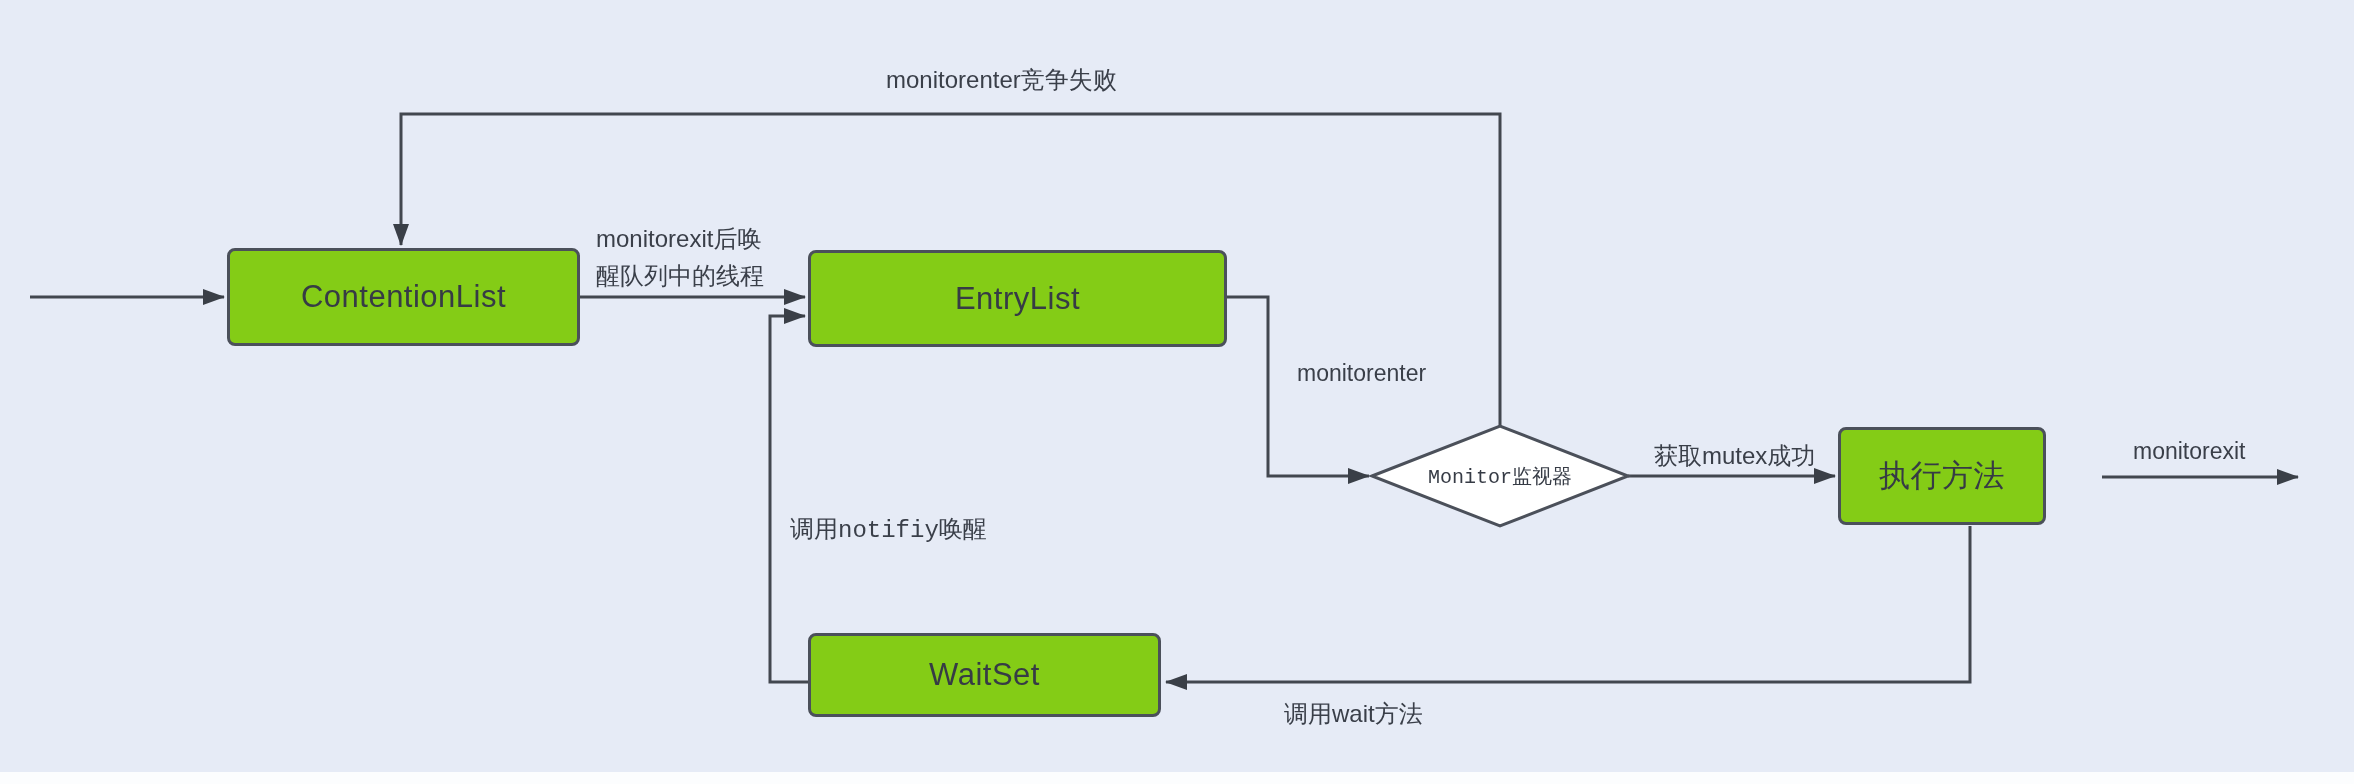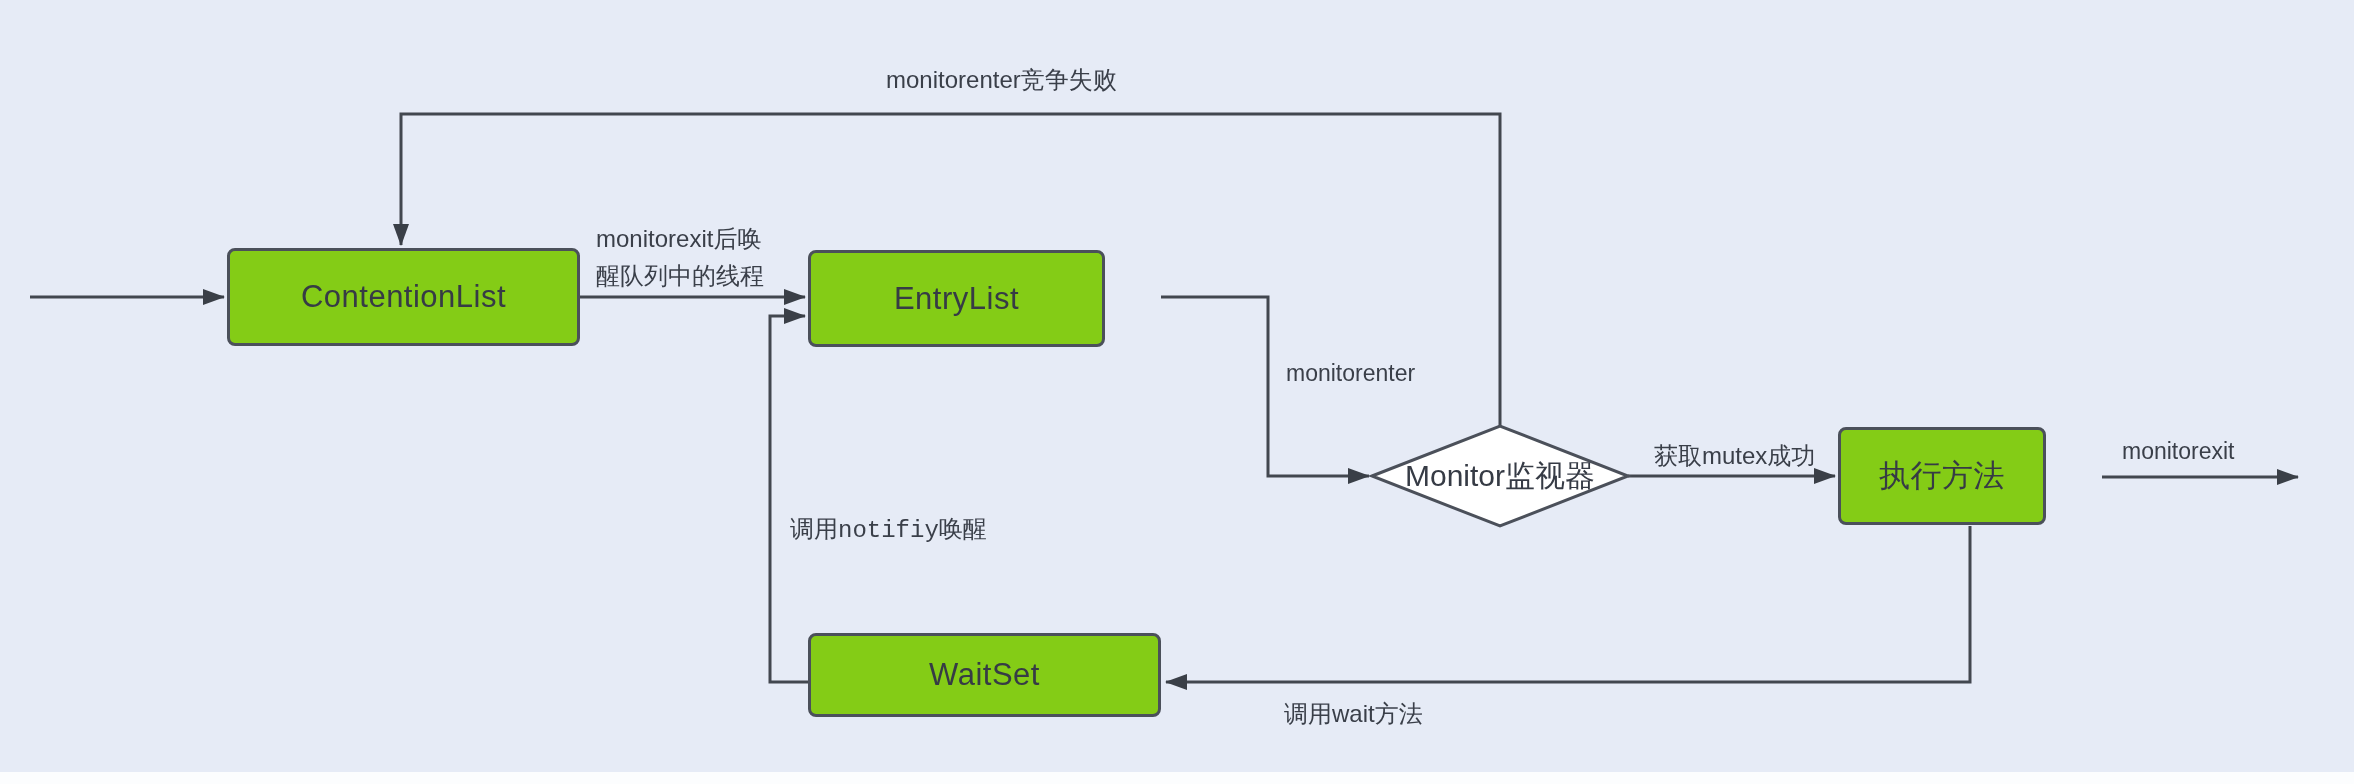--- a/index.html
+++ b/index.html
@@ -31,31 +31,33 @@
     justify-content: center;
     font-size: 31px;
     color: #363b45;
     letter-spacing: 0.5px;
   }
   .diamond-label {
     position: absolute;
     display: flex;
     align-items: center;
     justify-content: center;
-    font-size: 30px;
+    font-size: 20px;
     color: #363b45;
+    font-family: Liberation Mono, monospace;
   }
   .edge-label {
     position: absolute;
     font-size: 24px;
     color: #3a3f49;
     white-space: nowrap;
   }
   .edge-label.small {
     font-size: 23px;
+    margin-left: 11px;
   }
   .two-line {
     line-height: 37px;
   }
   #bottom-strip {
     position: absolute;
     left: 0;
     bottom: 0;
     width: 2354px;
     height: 12px;
@@ -90,21 +92,21 @@
 
     <path d="M1970,526 L1970,682 L1166,682" stroke="#42474f" stroke-width="3" fill="none" marker-end="url(#arrow)"></path>
 
     <polygon points="1372,476 1500,426 1628,476 1500,526" fill="#ffffff" stroke="#4b505a" stroke-width="3"></polygon>
   </svg>
 
   <div class="node" style="left:227px; top:248px; width:353px; height:98px;">
     <span>ContentionList</span>
   </div>
 
-  <div class="node" style="left:808px; top:250px; width:297px; height:97px;">
+  <div class="node" style="left:808px; top:250px; width:419px; height:97px;">
     <span>EntryList</span>
   </div>
 
   <div class="node" style="left:808px; top:633px; width:353px; height:84px;">
     <span>WaitSet</span>
   </div>
 
   <div class="node" style="left:1838px; top:427px; width:208px; height:98px;">
     <span>执行方法</span>
   </div>

